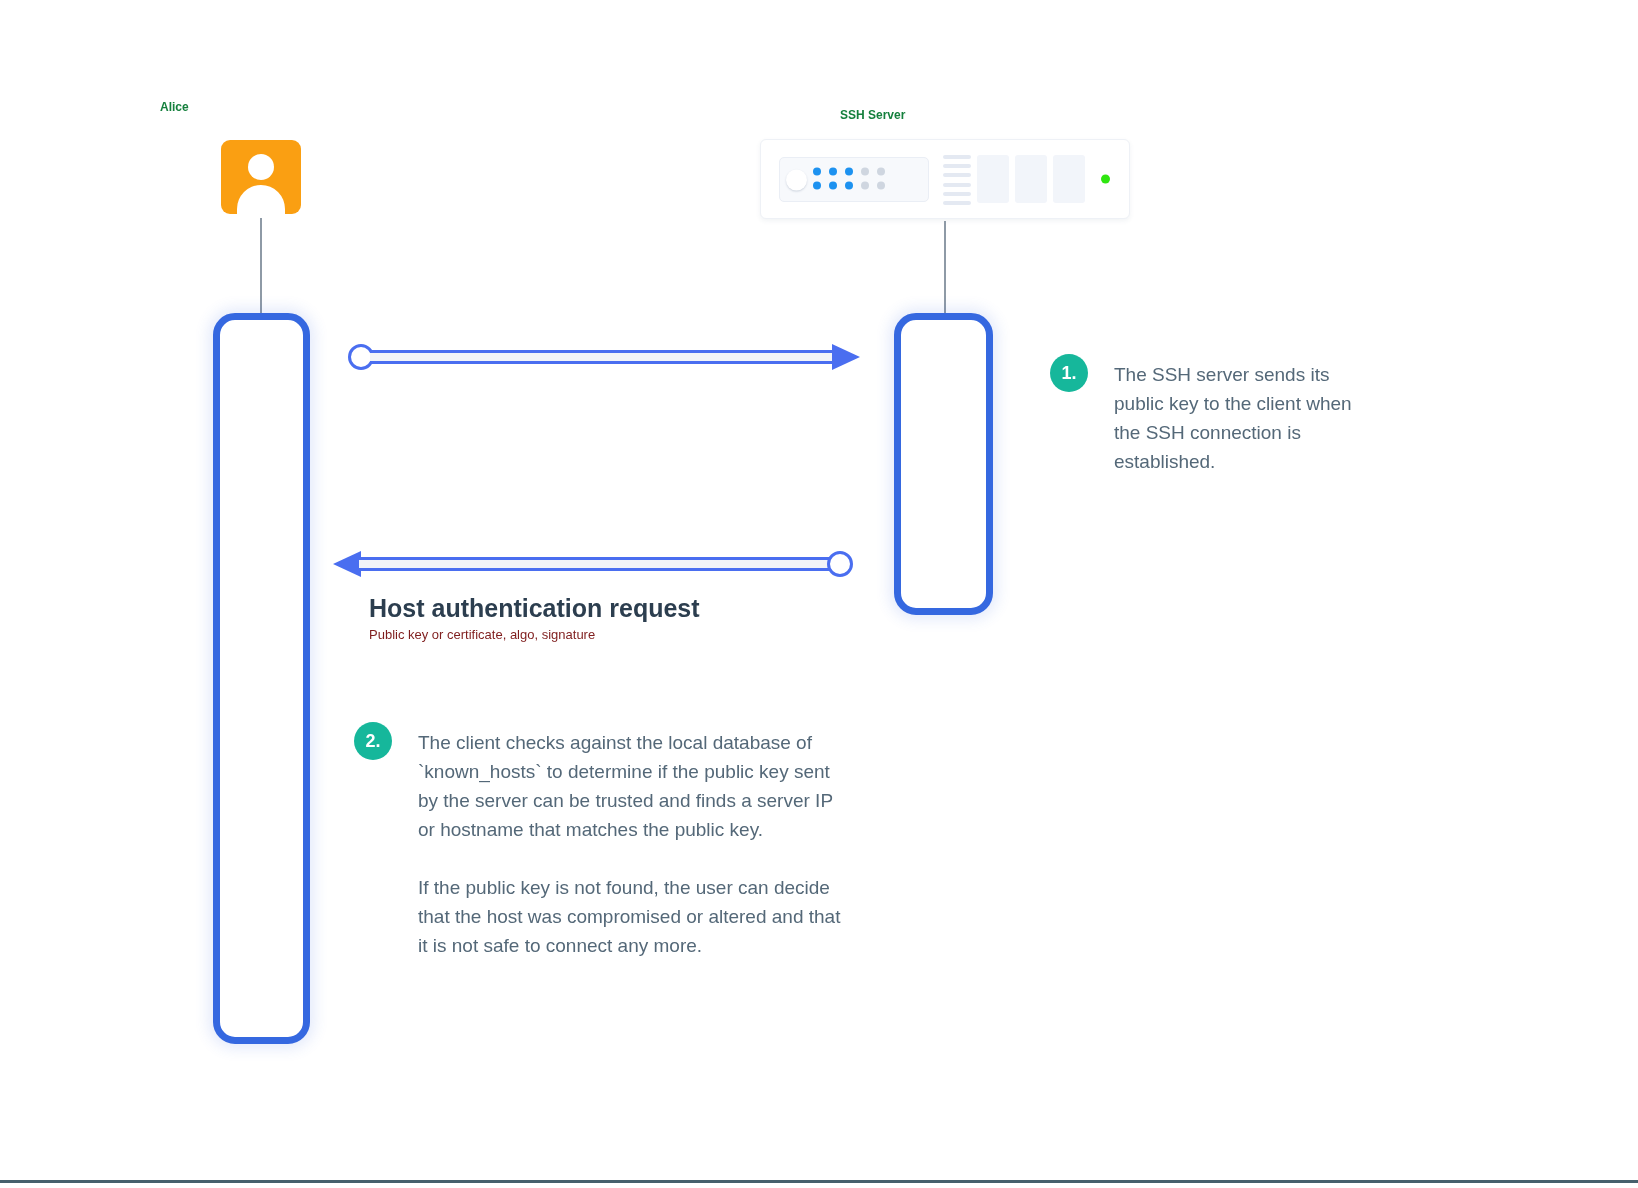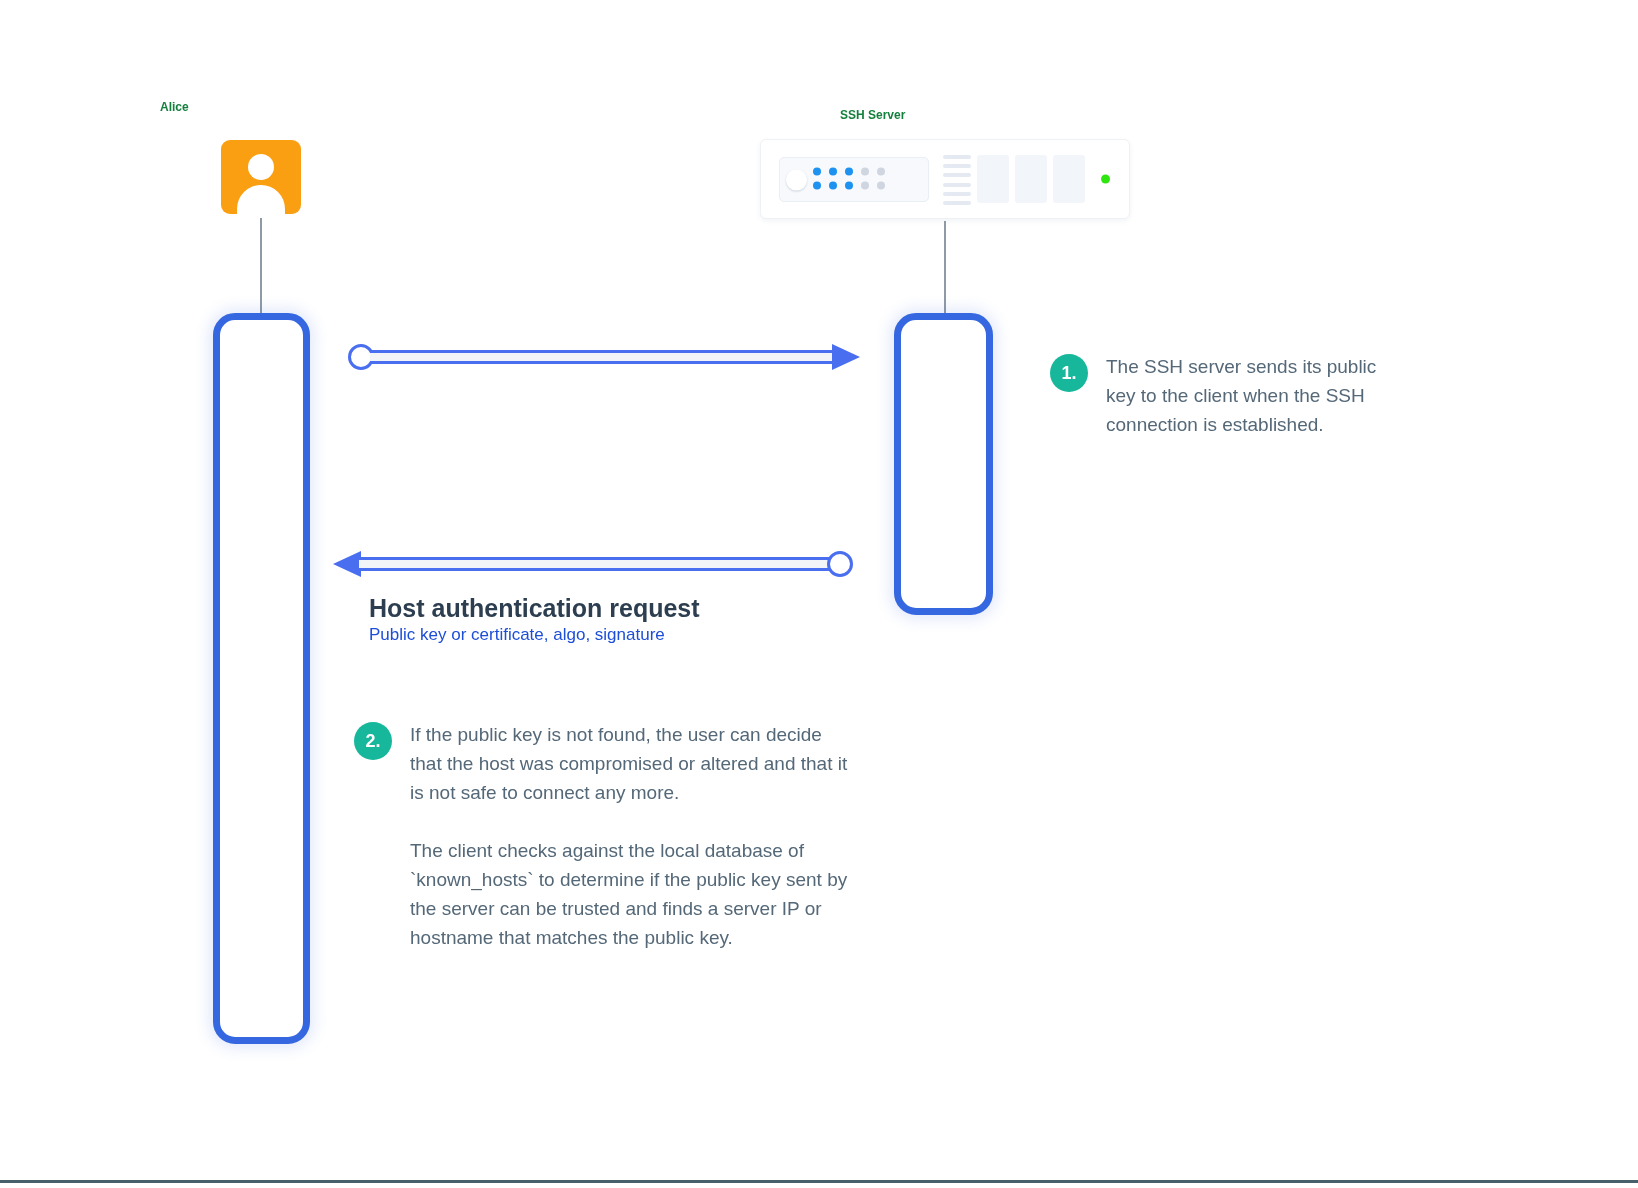--- a/index.html
+++ b/index.html
@@ -222,23 +222,23 @@
     top: 596px;
     width: 520px;
   }
   #msg2-label .title {
     font-size: 25px;
     font-weight: bold;
     color: #2c3e4f;
     line-height: 25px;
   }
   #msg2-label .subtitle {
-    font-size: 17px;
+    font-size: 13px;
     font-weight: normal;
-    color: #1d4ed8;
+    color: #7f1d1d;
     line-height: 27px;
   }
 
   
   .step {
     position: absolute;
     display: flex;
     align-items: flex-start;
   }
   .step-badge {
@@ -254,21 +254,21 @@
     align-items: center;
     justify-content: center;
     margin-top: 2px;
   }
   .step-text {
     margin-left: 18px;
     font-size: 19px;
     line-height: 29px;
     color: #546878;
   }
-  .step-text p { margin: 0; }
+  .step-text p { margin: 8px; }
   .step-text p + p { margin-top: 29px; }
 
   #step1 { left: 1050px; top: 352px; width: 330px; }
   #step2 { left: 354px; top: 720px; width: 500px; }
 
   
   #bottom-rule {
     position: absolute;
     left: 0;
     bottom: 5px;
@@ -349,20 +349,20 @@
   <div class="step" id="step1">
     <div class="step-badge">1.</div>
     <div class="step-text">
       <p>The SSH server sends its public key to the client when the SSH connection is established.</p>
     </div>
   </div>
 
   <div class="step" id="step2">
     <div class="step-badge">2.</div>
     <div class="step-text">
+      <p>The client checks against the local database of `known_hosts` to determine if the public key sent by the server can be trusted and finds a server IP or hostname that matches the public key.</p>
       <p>If the public key is not found, the user can decide that the host was compromised or altered and that it is not safe to connect any more.</p>
-      <p>The client checks against the local database of `known_hosts` to determine if the public key sent by the server can be trusted and finds a server IP or hostname that matches the public key.</p>
     </div>
   </div>
 
   <div id="bottom-rule"></div>
 
 </div>
 
 </body></html>

